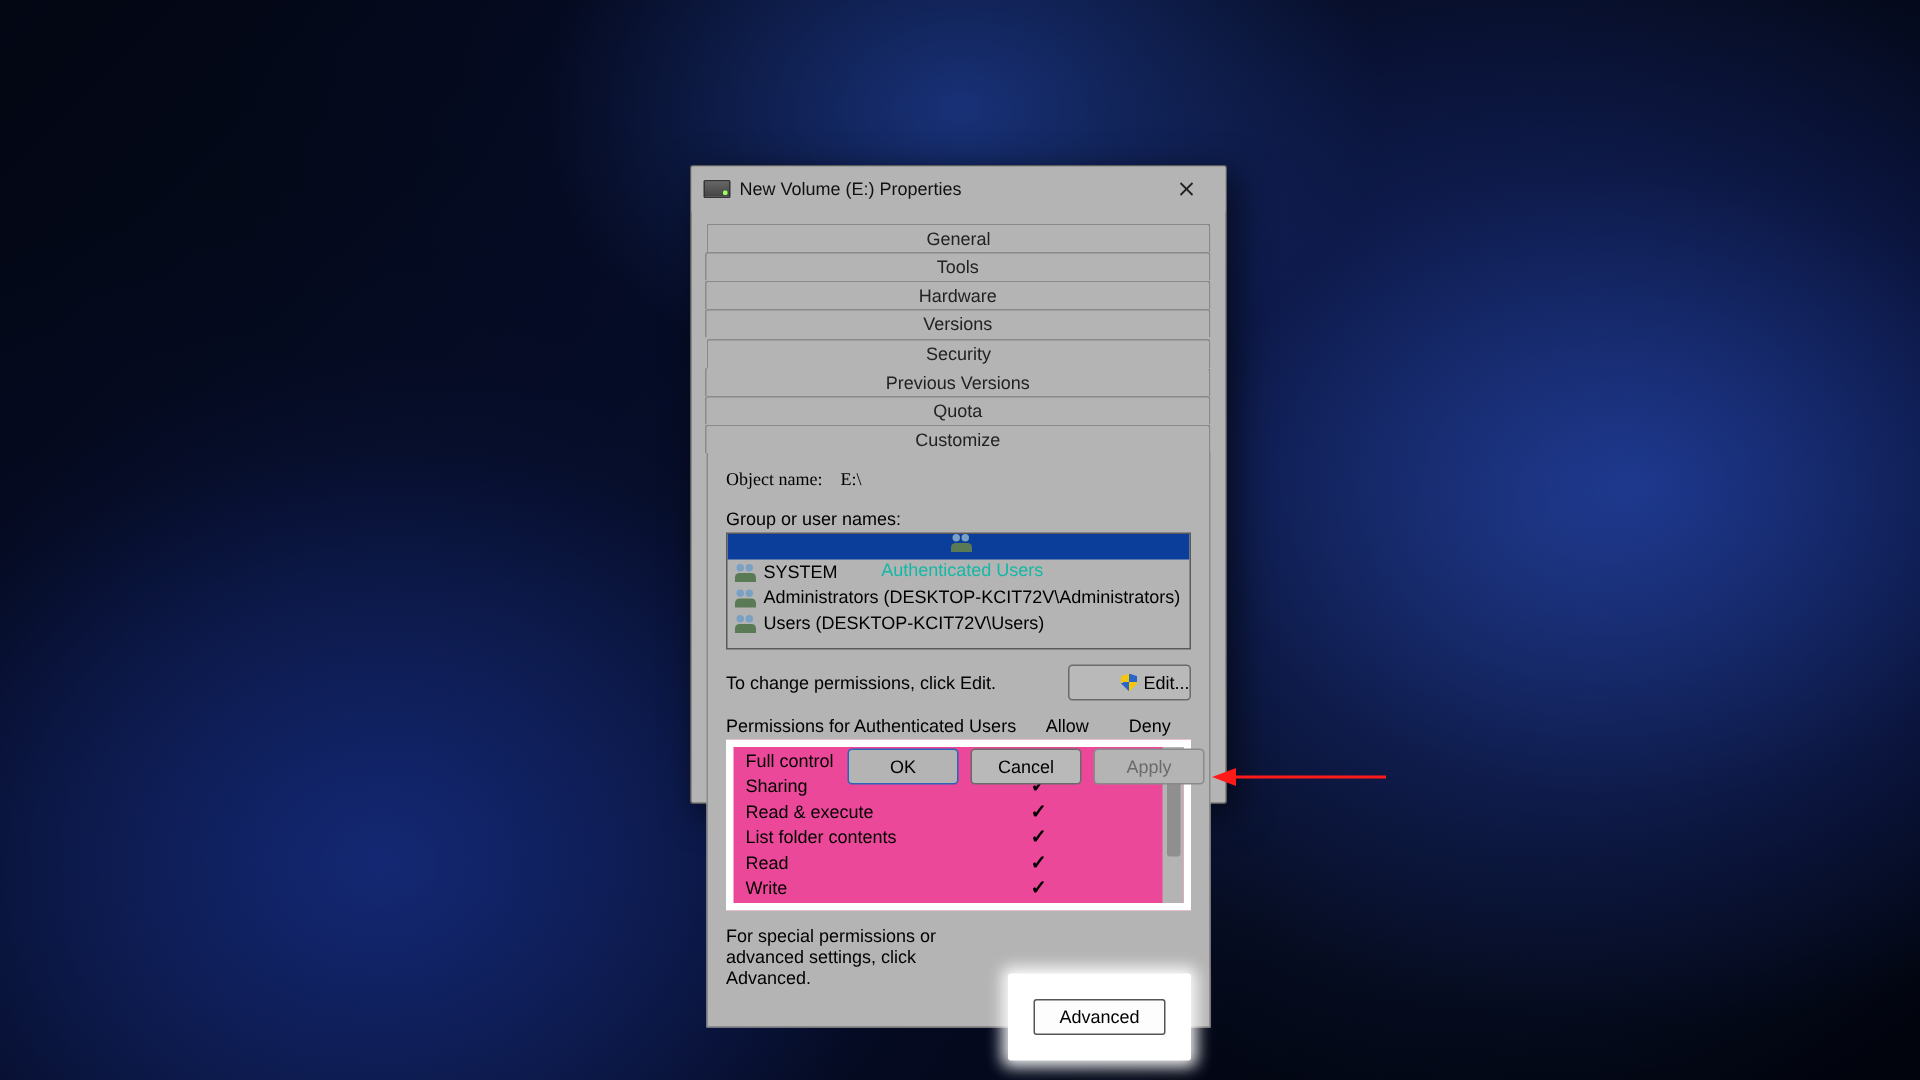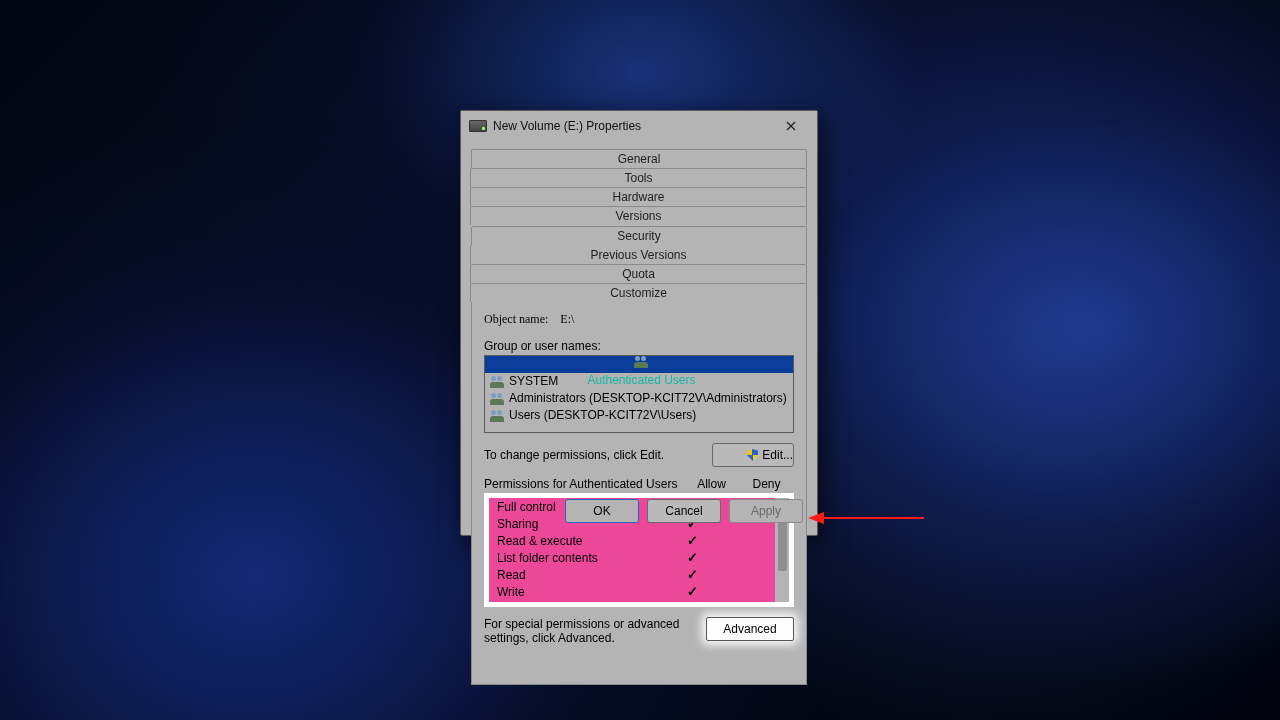--- a/index.html
+++ b/index.html
@@ -273,25 +273,26 @@
 
   .adv-row {
     display: flex;
     align-items: flex-start;
     justify-content: space-between;
     margin-top: 10px;
     gap: 8px;
   }
   .adv-text { flex: 1; line-height: 14px; }
   .adv-btn-wrap {
-    padding: 0;
+    padding: 17px;
     background: #fff;
     border-radius: 2px;
     box-shadow: 0 0 10px 4px rgba(255,255,255,0.95);
     position: relative;
+    margin-top: 32px;
   }
   .adv-btn {
     width: 86px;
     height: 22px;
     border: 1px solid #555;
     background: #fdfdfd;
     border-radius: 2px;
     display: flex;
     align-items: center;
     justify-content: center;

